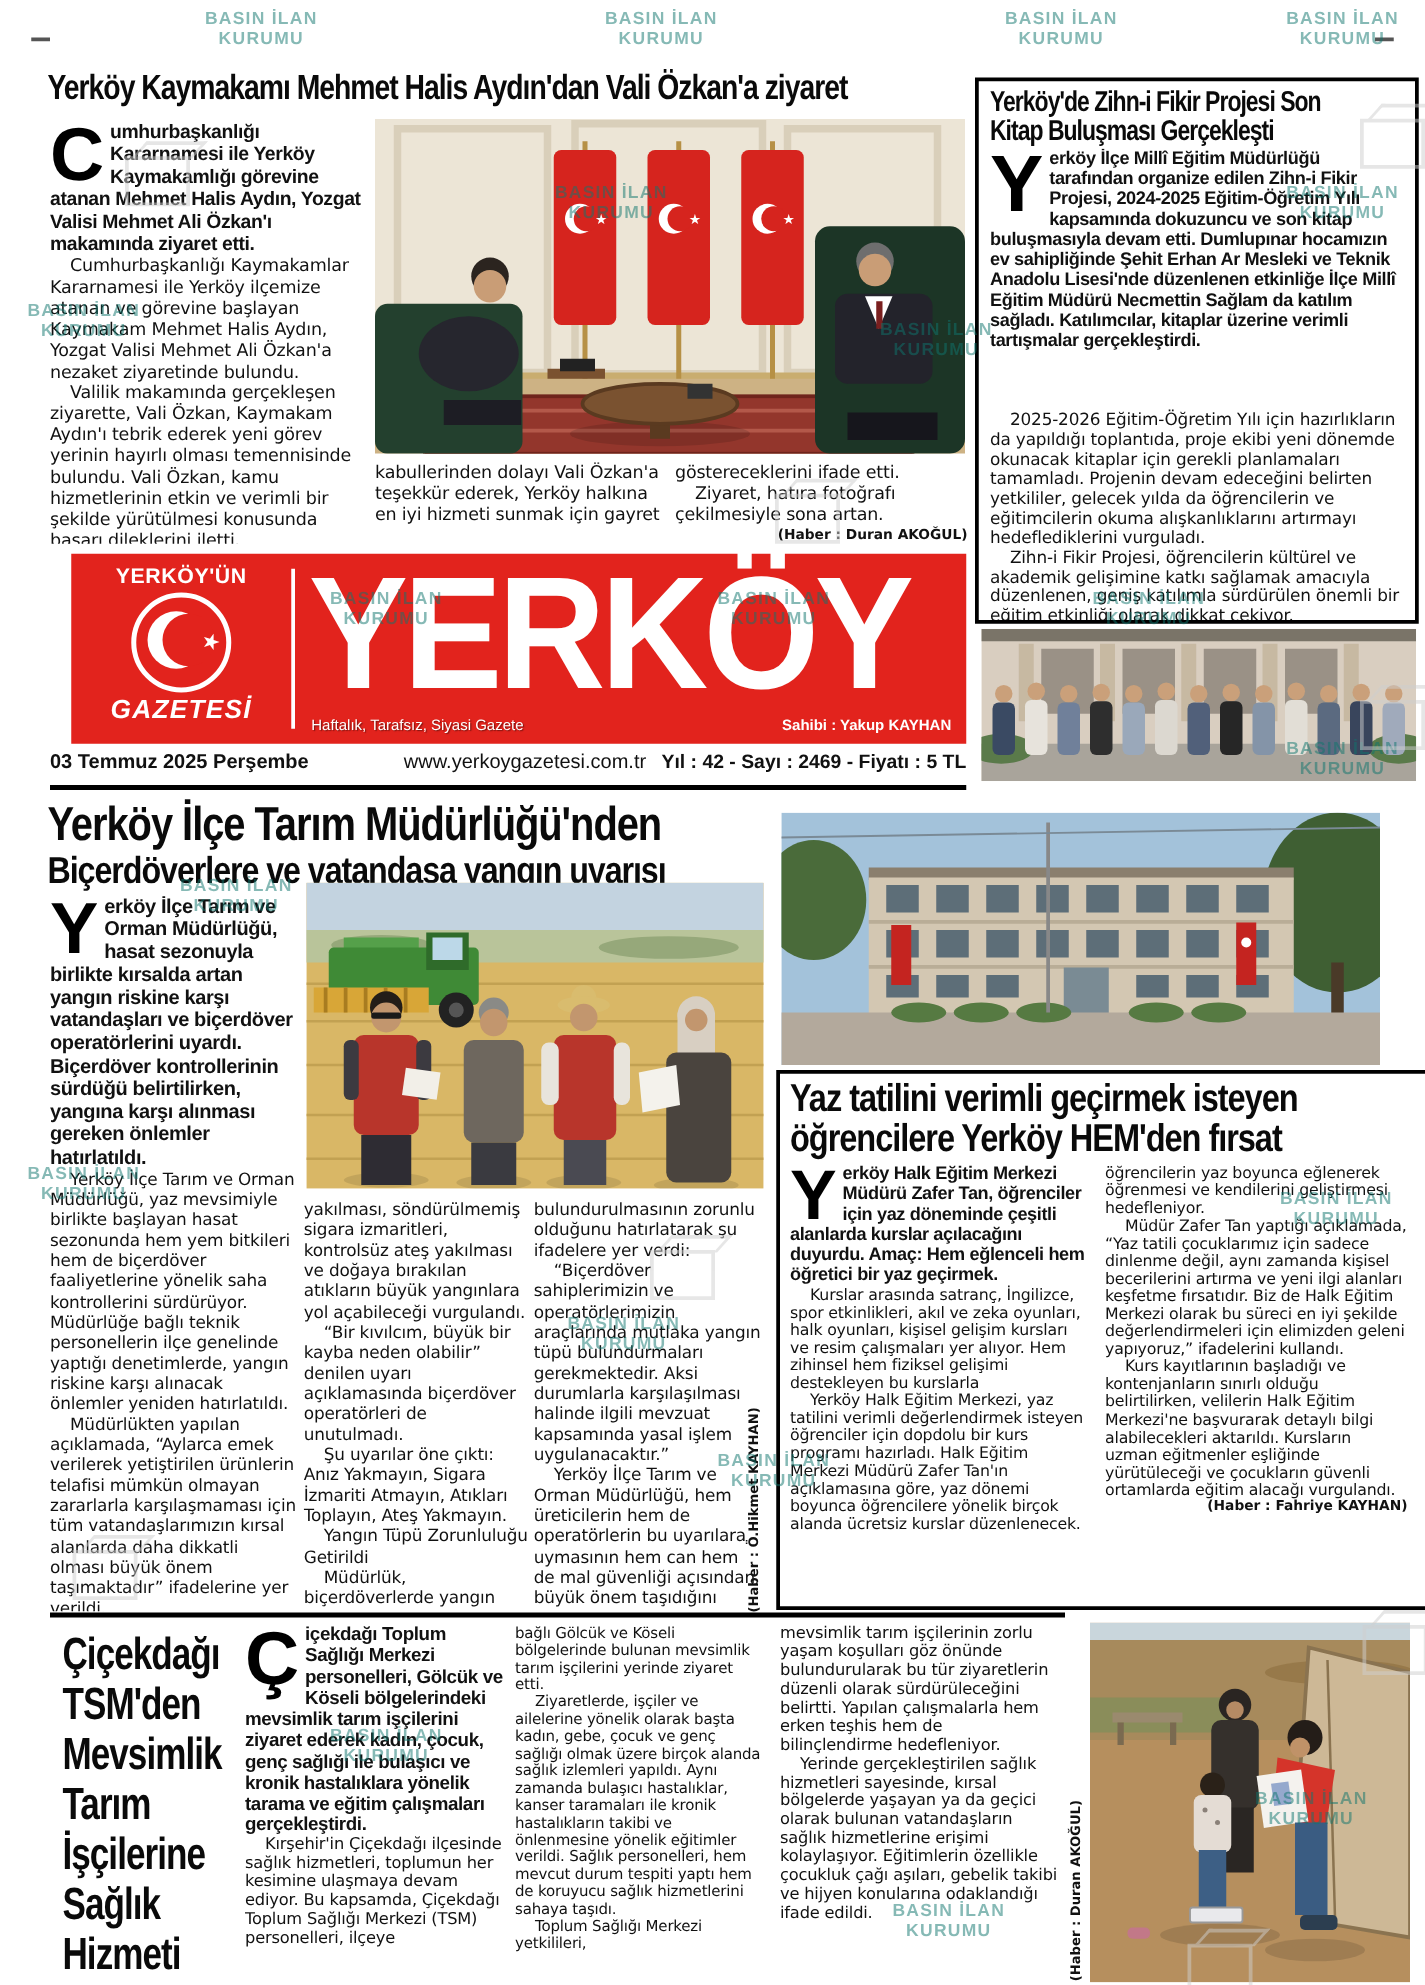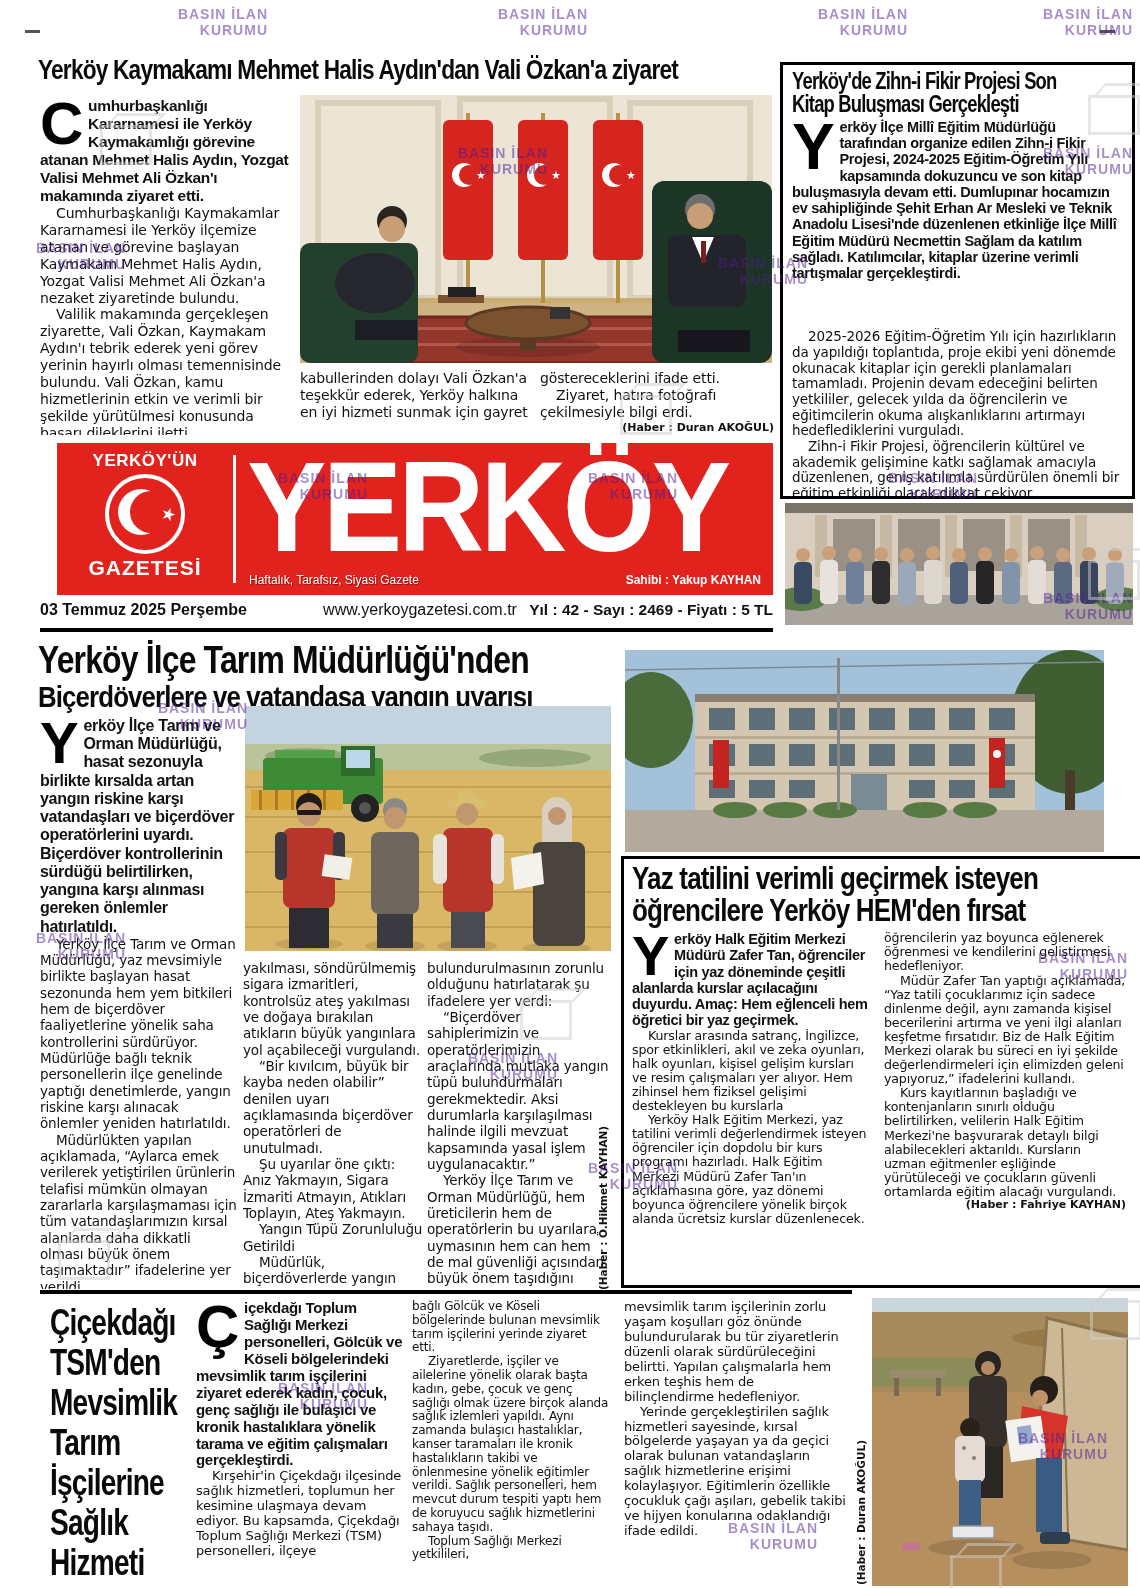--- a/index.html
+++ b/index.html
@@ -25,22 +25,22 @@
   .emblem .moon{position:absolute;left:9px;top:11px;width:46px;height:46px;border-radius:50%;background:#fff;}
   .emblem .moonmask{position:absolute;left:21px;top:13px;width:42px;height:42px;border-radius:50%;background:#e2231d;}
   .emblem .star{position:absolute;right:5px;top:26px;color:#fff;font-size:17px;transform:rotate(18deg);}
   
   .rule{background:#000;z-index:2;}
   .boxed{border:3.5px solid #000;background:#fff;z-index:2;}
   
   .photo{z-index:1;overflow:hidden;}
   .photo svg{display:block;width:100%;height:100%;}
   
-  .wm{position:absolute;width:118px;text-align:right;font:bold 14px/1.15 "Liberation Sans",sans-serif;
-      color:#4c1d95;opacity:.5;letter-spacing:1px;z-index:5;pointer-events:none;}
+  .wm{position:absolute;width:118px;text-align:center;font:bold 14px/1.15 "Liberation Sans",sans-serif;
+      color:#0f766e;opacity:.5;letter-spacing:1px;z-index:5;pointer-events:none;}
   .cube{position:absolute;width:46px;height:34px;border:3px solid #cfcfcf;opacity:.5;z-index:5;pointer-events:none;}
   .cube:before{content:"";position:absolute;left:8px;top:-15px;width:43px;height:11px;border:3px solid #cfcfcf;
       transform:skewX(-42deg);border-bottom:none;}
   .dash{position:absolute;width:15px;height:3px;background:#555;z-index:2;}
 </style>
 </head>
 <body>
 
 <div id="page">
 
@@ -109,21 +109,21 @@
       <ellipse cx="228" cy="228" rx="62" ry="16" fill="#7a5230" stroke="#5a3a20" stroke-width="3"></ellipse>
       <rect x="250" y="212" width="20" height="12" fill="#333"></rect>
     </svg>
   </div>
 
   <div class="abs bt" style="left:300px;top:370px;width:228px;height:62px;font-size:14px;">
     <p class="ni">kabullerinden dolayı Vali Özkan'a teşekkür ederek, Yerköy halkına en iyi hizmeti sunmak için gayret</p>
   </div>
   <div class="abs bt" style="left:540px;top:370px;width:234px;height:64px;font-size:14px;">
     <p class="ni">göstereceklerini ifade etti.</p>
-    <p>Ziyaret, hatıra fotoğrafı çekilmesiyle bilgi erdi.</p>
+    <p>Ziyaret, hatıra fotoğrafı çekilmesiyle sona artan.</p>
     <p class="credit">(Haber : Duran AKOĞUL)</p>
   </div>
 
   <div class="abs boxed" style="left:780px;top:62px;width:355px;height:437px;padding:5px 9px;box-sizing:border-box;overflow:hidden;">
     <div class="hl" style="font-size:23px;transform:scaleX(0.8);">Yerköy'de Zihn-i Fikir Projesi Son</div>
     <div class="hl" style="font-size:23px;transform:scaleX(0.8);">Kitap Buluşması Gerçekleşti</div>
     <div class="bt" style="font-size:13.5px;margin-top:2px;">
       <p class="lead ni" style="font-size:14.5px;line-height:1.12;"><span class="dc" style="font-size:64px;line-height:52px;">Y</span><span>erköy İlçe Millî Eğitim Müdürlüğü tarafından organize edilen Zihn-i Fikir Projesi, 2024-2025 Eğitim-Öğretim Yılı kapsamında dokuzuncu ve son kitap buluşmasıyla devam etti. Dumlupınar hocamızın ev sahipliğinde Şehit Erhan Ar Mesleki ve Teknik Anadolu Lisesi'nde düzenlenen etkinliğe İlçe Millî Eğitim Müdürü Necmettin Sağlam da katılım sağladı. Katılımcılar, kitaplar üzerine verimli tartışmalar gerçekleştirdi.</span></p>
       <p style="line-height:1.16;margin-top:48px;">2025-2026 Eğitim-Öğretim Yılı için hazırlıkların da yapıldığı toplantıda, proje ekibi yeni dönemde okunacak kitaplar için gerekli planlamaları tamamladı. Projenin devam edeceğini belirten yetkililer, gelecek yılda da öğrencilerin ve eğitimcilerin okuma alışkanlıklarını artırmayı hedeflediklerini vurguladı.</p>
       <p style="line-height:1.16;">Zihn-i Fikir Projesi, öğrencilerin kültürel ve akademik gelişimine katkı sağlamak amacıyla düzenlenen, geniş katılımla sürdürülen önemli bir eğitim etkinliği olarak dikkat çekiyor.</p>
@@ -209,21 +209,21 @@
   </div>
 
   <div class="abs banner" style="left:57px;top:443px;width:716px;height:152px;">
     <div class="abs" style="left:12px;top:8px;width:152px;height:136px;text-align:center;">
       <div class="wht" style="font-size:17px;font-weight:bold;letter-spacing:.5px;">YERKÖY'ÜN</div>
       <div class="emblem">
         <span class="moon"></span>
           <span class="moonmask"></span>
         <span class="star">★</span>
       </div>
-      <div class="wht" style="font-size:21px;font-weight:bold;letter-spacing:1px;">GAZETESİ</div>
+      <div class="wht" style="font-size:21px;font-weight:bold;letter-spacing:1px;font-style:italic;">GAZETESİ</div>
     </div>
     <div class="abs" style="left:176px;top:12px;width:3px;height:128px;background:#fff;"></div>
     <div class="abs wht" style="left:190px;top:0px;font-family:'Liberation Sans',sans-serif;font-weight:bold;font-size:128px;line-height:128px;letter-spacing:-4px;transform:scaleX(0.93);transform-origin:left top;white-space:nowrap;">YERKÖY</div>
     <div class="abs wht" style="left:192px;bottom:8px;font-size:12px;text-shadow:1px 1px 1px rgba(0,0,0,.45);">Haftalık, Tarafsız, Siyasi Gazete</div>
     <div class="abs wht" style="right:12px;bottom:8px;font-size:12px;font-weight:bold;">Sahibi : Yakup KAYHAN</div>
   </div>
 
   <div class="abs" style="left:40px;top:601px;width:733px;height:22px;z-index:2;">
     <span class="abs" style="left:0;font-family:'Liberation Sans',sans-serif;font-weight:bold;font-size:16px;">03 Temmuz 2025 Perşembe</span>
     <span class="abs" style="left:230px;width:300px;text-align:center;font-family:'Liberation Sans',sans-serif;font-size:16px;">www.yerkoygazetesi.com.tr</span>

